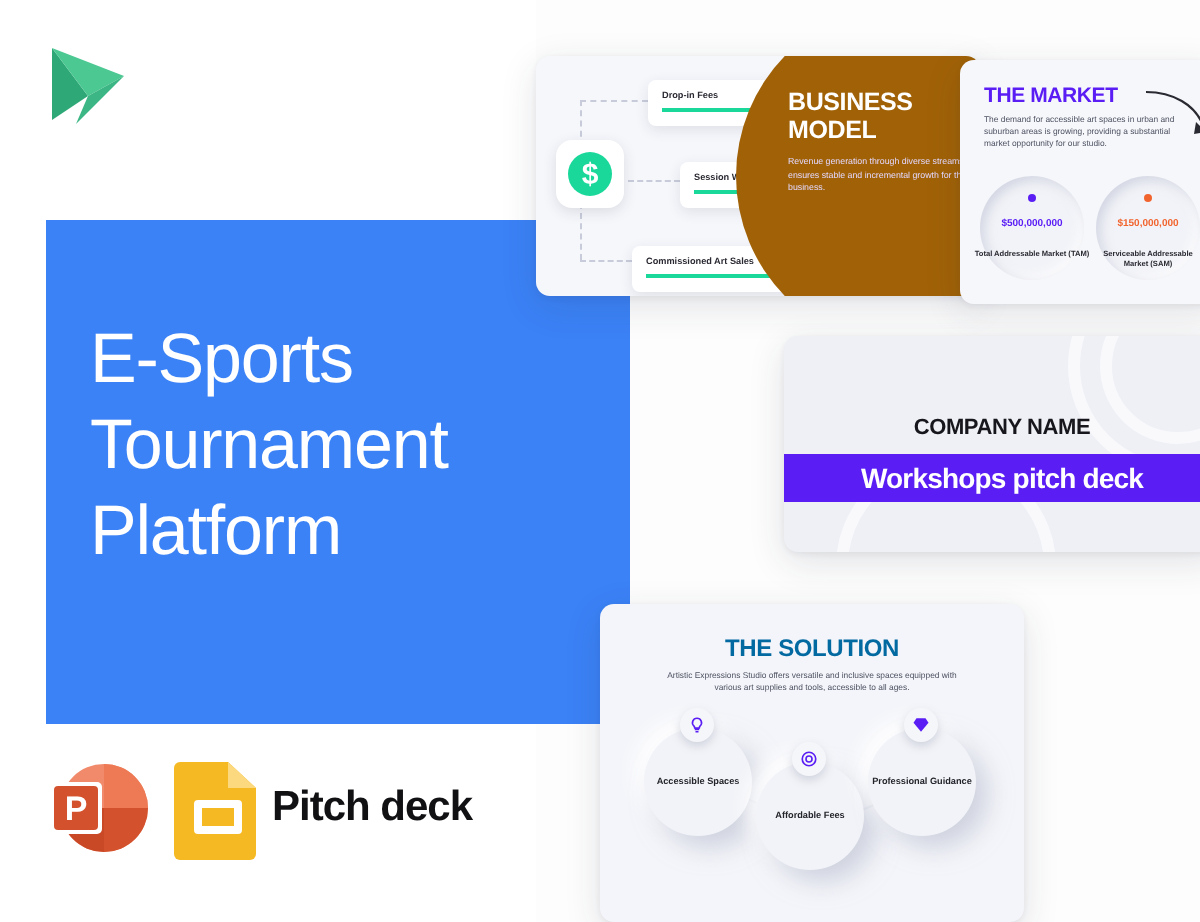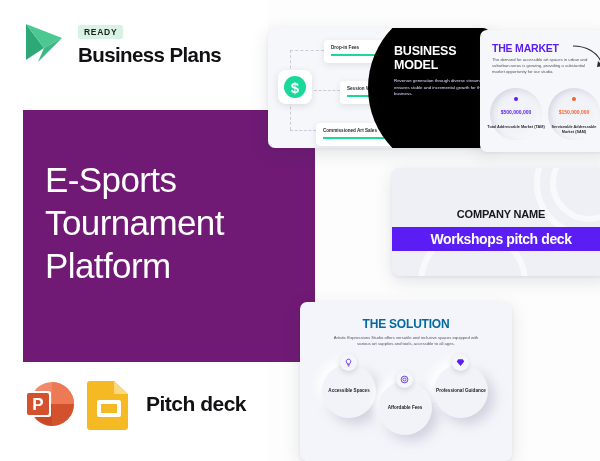--- a/index.html
+++ b/index.html
@@ -28,48 +28,48 @@
     padding: 2.5px 6px 2px 6px; border-radius: 2px;
   }
   .brand-name {
     font-size: 20.5px; font-weight: 700; color: #111114;
     letter-spacing: -0.6px; margin-top: 4px; white-space: nowrap;
   }
 
   
   .hero {
     position: absolute; left: 23px; top: 110px; width: 292px; height: 252px;
-    background: #701a75; z-index: 7;
+    background: #3b82f6; z-index: 7;
   }
   .hero-title {
     position: absolute; left: 22px; top: 48px; width: 260px;
     color: #ffffff; font-size: 35px; line-height: 43px; font-weight: 400;
     letter-spacing: -0.6px;
   }
 
   
   .footer-row { position: absolute; left: 22px; top: 378px; display: flex; align-items: center; z-index: 9; }
   .ppt-icon { position: relative; width: 52px; height: 52px; flex: none; }
   .slides-icon { position: relative; width: 46px; height: 52px; flex: none; margin-left: 12px; }
   .footer-label {
-    margin-left: 14px; font-size: 21px; font-weight: 700; color: #111114; letter-spacing: -0.5px;
+    margin-left: 4px; font-size: 21px; font-weight: 700; color: #111114; letter-spacing: -0.5px;
   }
 
   
   .card {
     position: absolute; background: #ffffff; border-radius: 7px;
     box-shadow: 0 5px 18px rgba(40,45,70,.13), 0 1px 3px rgba(40,45,70,.07);
     overflow: hidden;
   }
 
   
   .s-bm { left: 268px; top: 28px; width: 222px; height: 120px; background: #f6f7fb; z-index: 8; }
   .bm-purple {
     position: absolute; right: 0; top: -26px; width: 122px; height: 172px;
-    background: #000000; border-radius: 86px 0 0 86px;
+    background: #a16207; border-radius: 86px 0 0 86px;
   }
   .bm-purple-inner { position: absolute; left: 26px; top: 43px; width: 90px; }
   .bm-title { color: #fff; font-size: 12.5px; font-weight: 700; line-height: 13.5px; letter-spacing: -0.2px; }
   .bm-body { color: #e3d8ff; font-size: 4.4px; line-height: 6.6px; margin-top: 6px; }
   .dollar-chip {
     position: absolute; left: 10px; top: 42px; width: 34px; height: 34px;
     background: #fff; border-radius: 8px; box-shadow: 0 2px 7px rgba(40,45,70,.13);
     display: flex; align-items: center; justify-content: center;
   }
   .dollar-circle {
@@ -265,24 +265,20 @@
   </div>
 
   <div class="leftpanel"></div>
 
   <div class="brand">
     <svg class="logo-mark" viewBox="0 0 46 48">
       <path d="M4 6 L4 42 L22 30 Z" fill="#2fa877"></path>
       <path d="M4 6 L40 20 L22 30 Z" fill="#4cc892"></path>
       <path d="M22 30 L40 20 L16 44 Z" fill="#3bb684"></path>
     </svg>
-    <div class="brand-text">
-      <span class="ready-badge">READY</span>
-      <div class="brand-name">Business Plans</div>
-    </div>
   </div>
 
   <div class="hero">
     <div class="hero-title">E-Sports Tournament Platform</div>
   </div>
 
   <div class="footer-row">
     <svg class="ppt-icon" viewBox="0 0 52 52">
       <circle cx="30" cy="26" r="22" fill="#f18a6b"></circle>
       <path d="M30 4 a22 22 0 0 1 22 22 H30 Z" fill="#ed7a54"></path>

